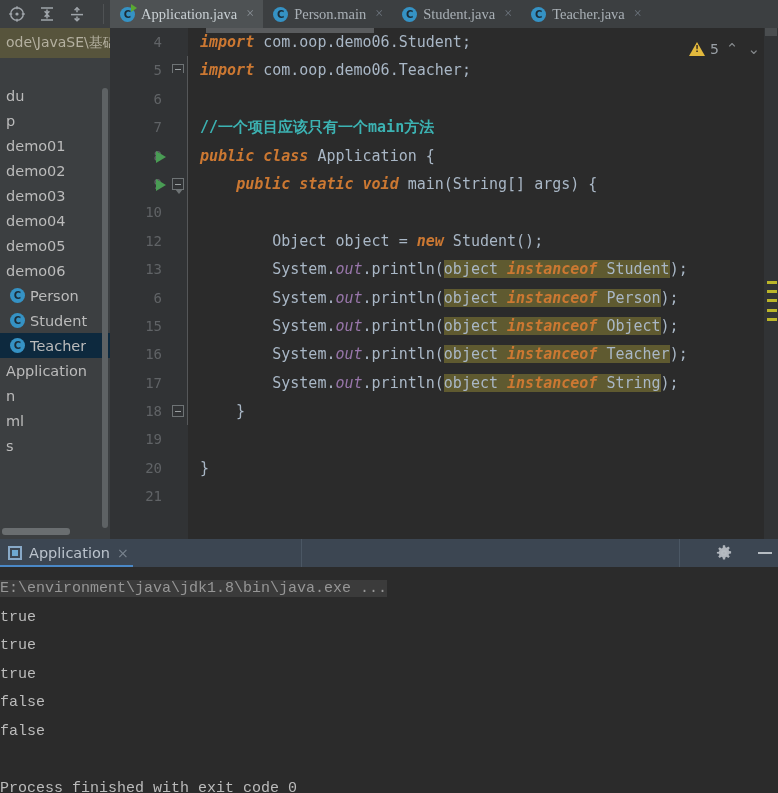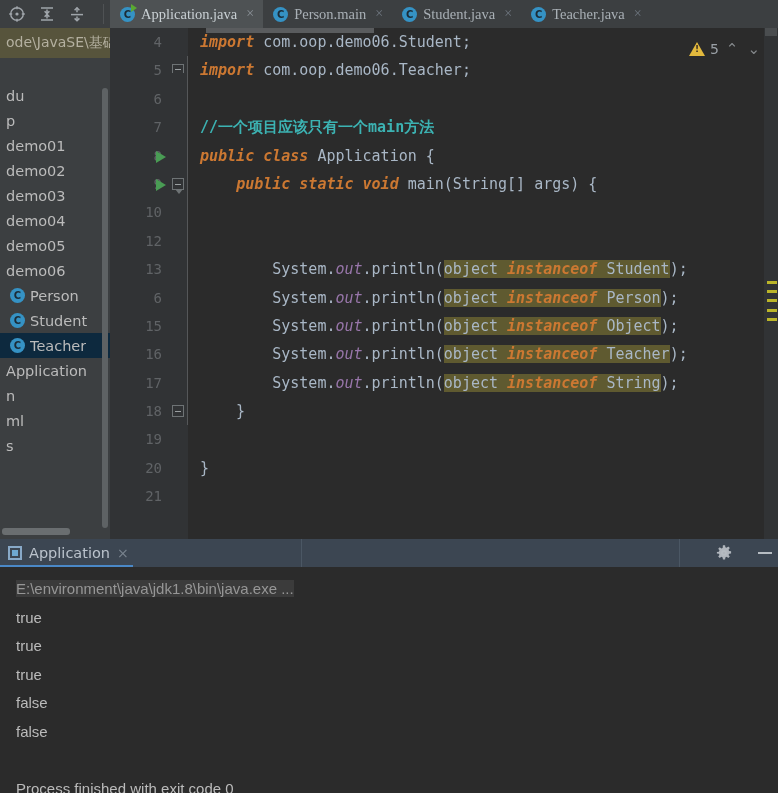--- a/index.html
+++ b/index.html
@@ -176,22 +176,22 @@
   .con-tab .ricon::after { content: ""; position: absolute; left: 2px; top: 2px; width: 6px; height: 6px; background: #6fa8d0; }
   .con-tab .xclose { color: #79838e; font-size: 14px; }
   .con-tab-underline { position: absolute; left: 0; top: 26px; width: 133px; height: 2px; background: #4a88c7; }
   .con-sep1 { position: absolute; left: 301px; top: 0; width: 1px; height: 28px; background: #4b5764; }
   .con-sep2 { position: absolute; left: 679px; top: 0; width: 1px; height: 28px; background: #4b5764; }
   .con-gear { position: absolute; right: 45px; top: 5px; width: 18px; height: 18px; }
   .con-min { position: absolute; right: 6px; top: 13px; width: 14px; height: 2px; background: #b6bcc2; }
 
   .con-body { position: absolute; left: 0; top: 28px; width: 778px; height: 226px; background: #2b2b2b; padding-top: 8px; }
   .con-line {
-    height: 28.5px; line-height: 28.5px; padding-left: 16px;
-    font-family: Liberation Sans, sans-serif; font-size: 15px; color: #bbbbbb;
+    height: 28.5px; line-height: 28.5px; 
+    font-family: Liberation Mono, monospace; font-size: 15px; color: #bbbbbb;
     white-space: pre;
   }
   .con-line.cmdline { color: #969696; }
   .con-line.cmdline .hl { background: #3b3b3b; }
 </style>
 </head>
 <body>
 
 <div id="root">
 
@@ -355,20 +355,21 @@
         <div class="line">
           <span class="lnum">10</span>
           <span class="gmark"></span>
           <span class="foldline"></span>
           <span class="codearea"></span>
         </div>
         <div class="line">
           <span class="lnum">12</span>
           <span class="gmark"></span>
           <span class="foldline"></span>
+          <span class="codearea">        Object object = <span class="kw">new</span> Student();</span>
         </div>
         <div class="line">
           <span class="lnum">13</span>
           <span class="gmark"></span>
           <span class="foldline"></span>
           <span class="codearea">        System.<span class="fld">out</span>.println(<span class="sel-bg">object <span class="kw">instanceof</span> Student</span>);</span>
         </div>
         <div class="line">
           <span class="lnum">6</span>
           <span class="gmark"></span>

